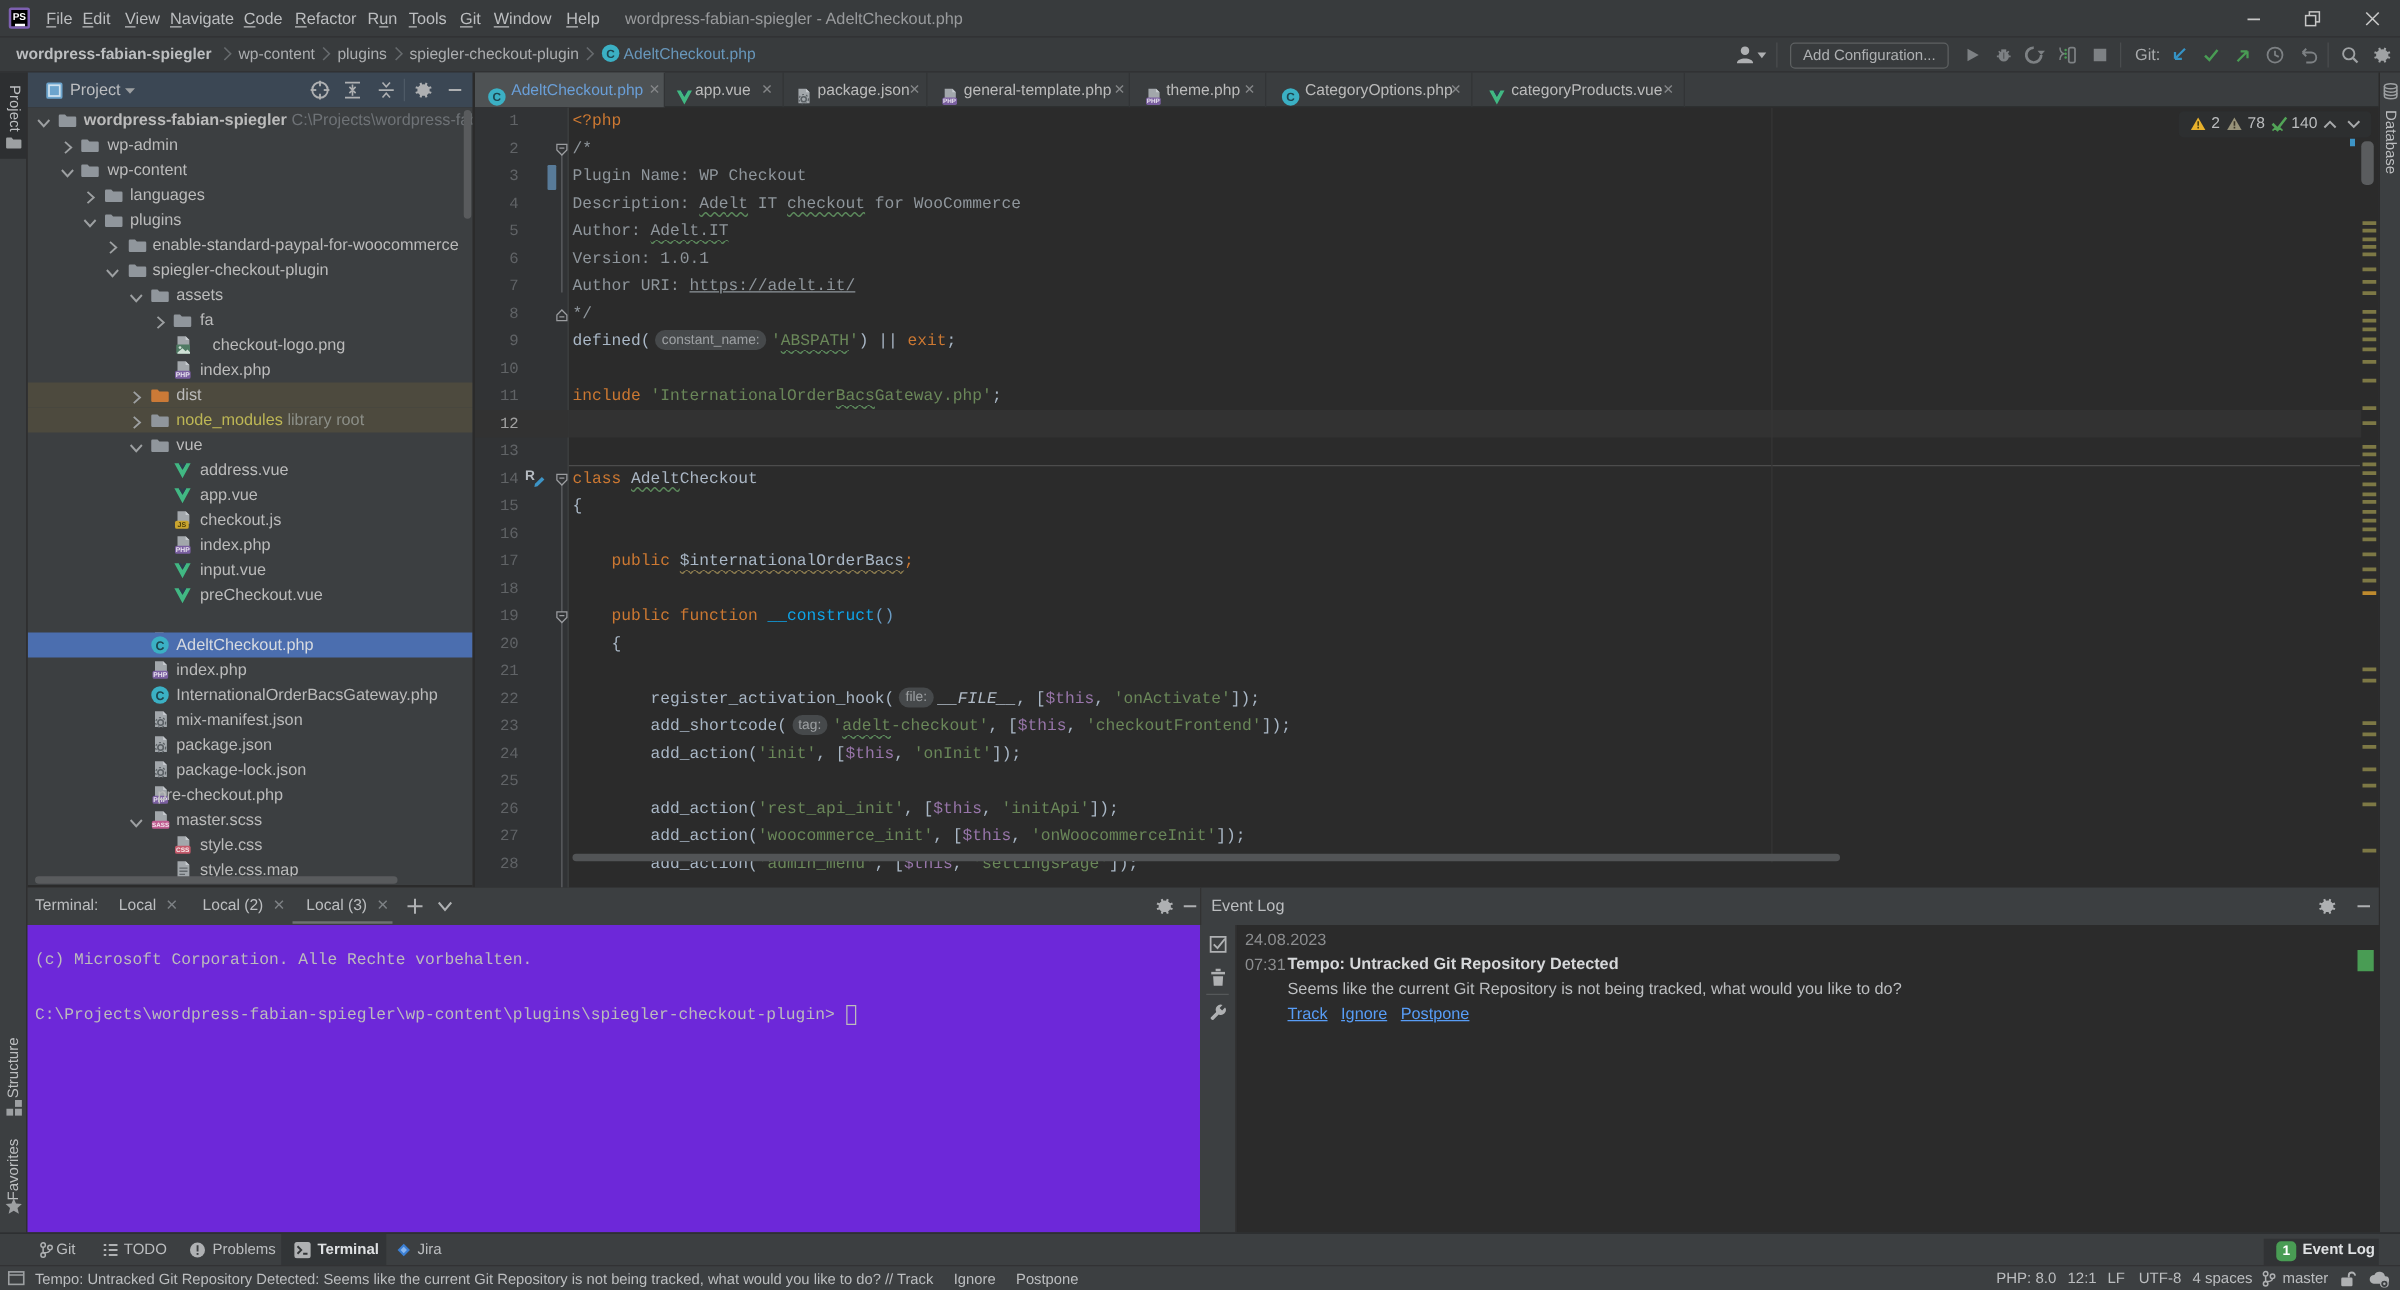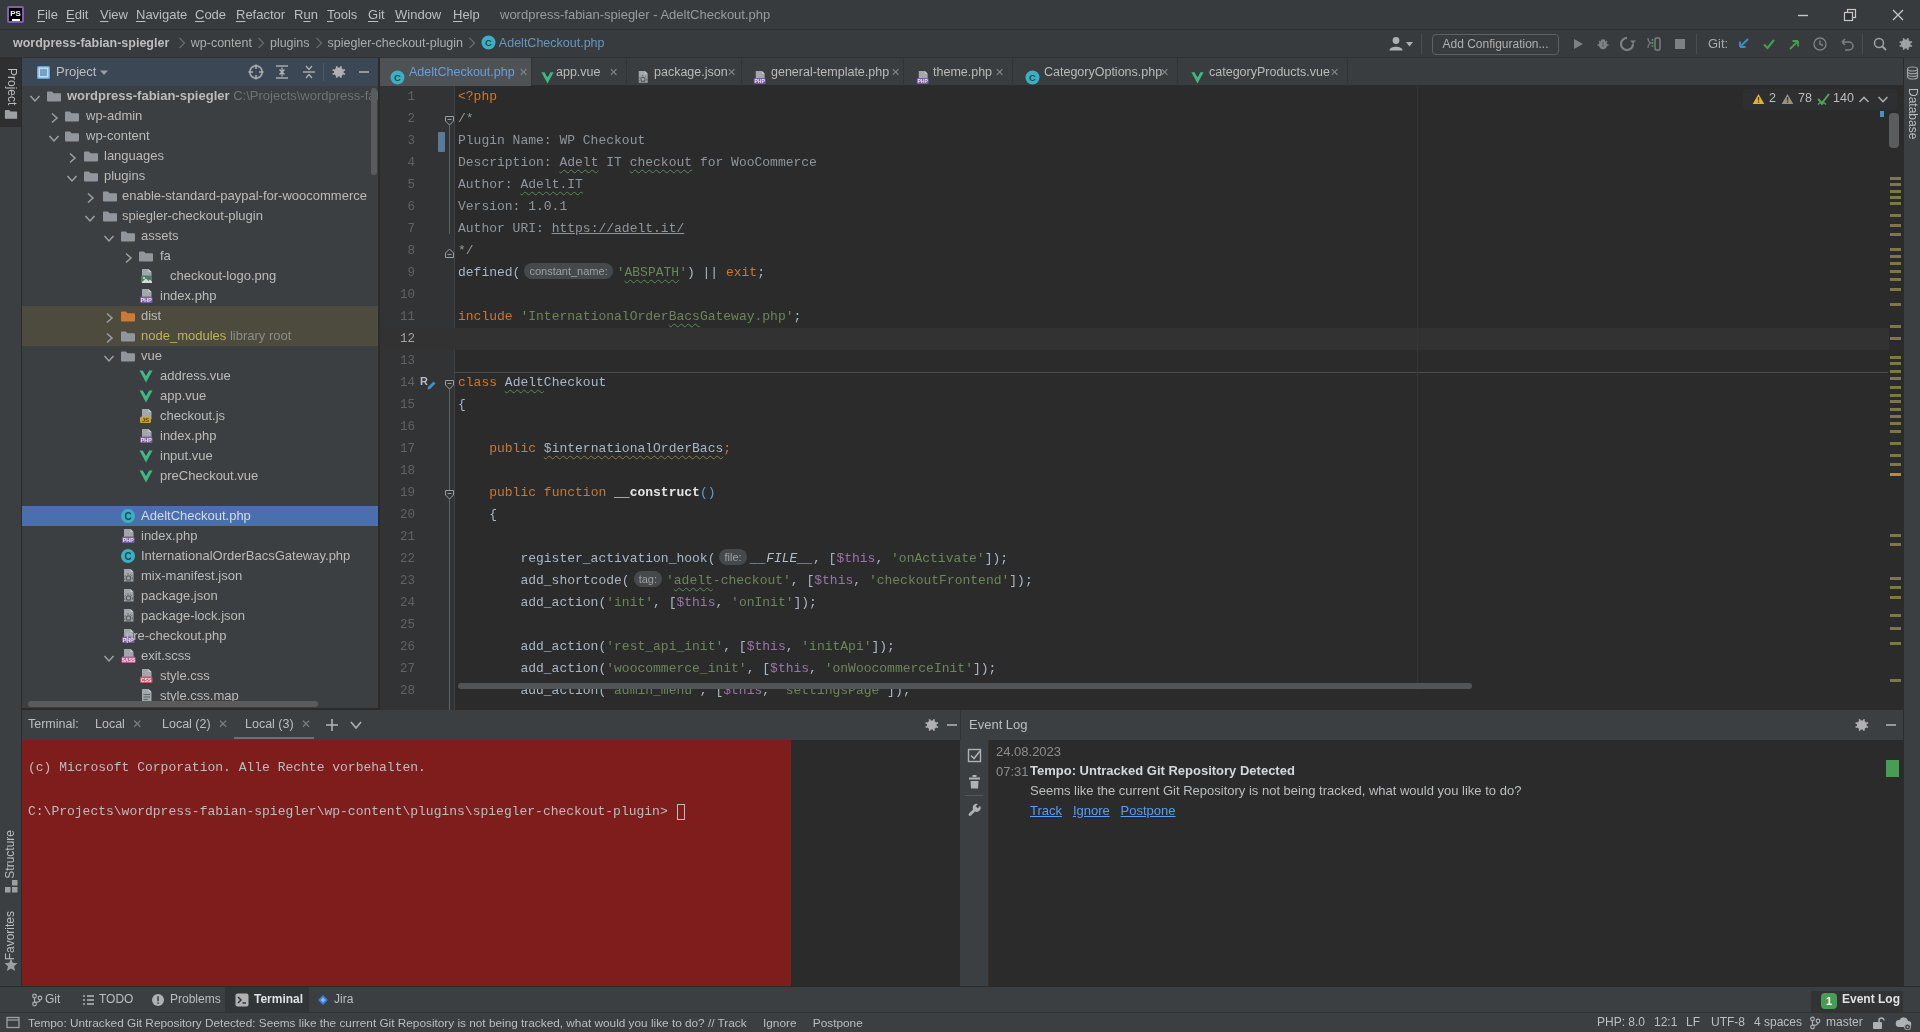--- a/index.html
+++ b/index.html
@@ -7,34 +7,34 @@
 #titlebar{position:absolute;left:0;top:0;width:1920px;height:30px;background:#383b3d;border-bottom:1px solid #2f3132;}
 #navbar{position:absolute;left:0;top:30px;width:1920px;height:28px;background:#383b3d;border-bottom:1px solid #2f3132;}
 #leftstrip{position:absolute;left:0;top:58px;width:22px;height:954px;background:#3c3f41;border-right:1px solid #2b2b2b;}
 #projheader{position:absolute;left:22px;top:58px;width:356px;height:28px;background:#3b4754;}
 #projpanel{position:absolute;left:22px;top:86px;width:356px;height:624px;background:#3c3f41;overflow:hidden;border-bottom:2px solid #2b2b2b;}
 #tabbar{position:absolute;left:380px;top:58px;width:1523px;height:28px;background:#3a3d3f;border-bottom:1px solid #2a2c2d;}
 #editor{position:absolute;left:380px;top:86px;width:1523px;height:624px;background:#2b2b2b;overflow:hidden;}
 #gutter{position:absolute;left:380px;top:86px;width:75px;height:624px;background:#313335;border-right:1px solid #3f4142;}
 #rightstrip{position:absolute;left:1903px;top:58px;width:17px;height:928px;background:#3c3f41;border-left:1px solid #2b2b2b;}
 #termhead{position:absolute;left:22px;top:710px;width:938px;height:30px;background:#3c3f41;}
-#termbody{position:absolute;left:22px;top:740px;width:769px;height:246px;background:#7f1d1d;}
+#termbody{position:absolute;left:22px;top:740px;width:938px;height:246px;background:#6d28d9;}
 #evlhead{position:absolute;left:960px;top:710px;width:943px;height:30px;background:#3c3f41;border-left:1px solid #323232;}
 #evlstrip{position:absolute;left:960px;top:740px;width:29px;height:246px;background:#3c3f41;border-right:1px solid #323232;}
 #evlbody{position:absolute;left:990px;top:740px;width:913px;height:246px;background:#2b2b2b;}
 #statustabs{position:absolute;left:0;top:986px;width:1920px;height:26px;background:#3c3f41;border-top:1px solid #282b2d;}
 #statusbar{position:absolute;left:0;top:1012px;width:1920px;height:20px;background:#3c3f41;border-top:1px solid #323234;}
 .mono{font-family:"Liberation Mono",monospace;}
 
 .menu{position:absolute;top:0;height:30px;line-height:30px;color:#bcbec0;font-size:13px;}
 .menu u{text-decoration:underline;text-underline-offset:2px;}
 
 .cl{position:absolute;left:0;height:22px;line-height:22px;font-family:"Liberation Mono",monospace;font-size:13px;color:#a9b7c6;white-space:pre;}
 .ln{position:absolute;width:35px;text-align:right;height:22px;line-height:22px;font-family:"Liberation Mono",monospace;font-size:12.5px;color:#606366;}
-.k{color:#cc7832;}.s{color:#6a8759;}.v{color:#9876aa;}.cm{color:#8f969c;}.fn{color:#e5e5e5;font-weight:bold;}.bl{color:#6a9bc3;}
+.k{color:#cc7832;}.s{color:#6a8759;}.v{color:#9876aa;}.cm{color:#8f969c;}.fn{color:#0ea5e9;}.bl{color:#6a9bc3;}
 .sq{text-decoration:underline wavy #5c8a5c 1px;text-underline-offset:3px;}
 .sqy{text-decoration:underline wavy #8c7c4e 1px;text-underline-offset:3px;}
 .badge{display:inline-block;background:#46494b;color:#9da0a3;font-family:"Liberation Sans",sans-serif;font-size:11px;line-height:16px;height:16px;padding:0 5px;border-radius:8px;margin:0 4px;vertical-align:1px;}
 
 .tr{position:absolute;left:0;width:356px;height:20px;line-height:20px;font-size:13px;color:#bbbbbb;white-space:nowrap;}
 .tr .ic{position:absolute;top:2px;}
 .tr .ar{position:absolute;top:4px;}
 .dim{color:#6e7276;}
 
 .tab{position:absolute;top:0;height:28px;line-height:28px;font-size:13px;color:#bbbbbb;white-space:nowrap;overflow:hidden;}
@@ -423,21 +423,21 @@
 <div class="tr" style="top:560px;">
       <span class="ar" style="left:81px;"><svg width="12" height="12" viewBox="0 0 12 12">
           <path d="M1.5 4 L6 9 L10.5 4" fill="none" stroke="#9da0a2" stroke-width="1.5"></path>
         </svg></span>
       <span class="ic" style="left:98px;"><svg width="16" height="16" viewBox="0 0 16 16">
           <path fill="#a2a7ab" d="M4 1 H10.5 L13.5 4 V11 H4 Z"></path>
           <path fill="#c6cace" d="M10.5 1 L13.5 4 H10.5 Z"></path>
           <rect x="1.5" y="8.5" width="14" height="6.5" rx="1.5" fill="#bf5b8f"></rect>
           <text x="8.5" y="13.6" font-size="5" font-weight="bold" text-anchor="middle" fill="#f6e7ef" font-family="Liberation Sans">SASS</text>
         </svg></span>
-      <span style="position:absolute;left:119px;">exit.scss</span>
+      <span style="position:absolute;left:119px;">master.scss</span>
     </div>
 <div class="tr" style="top:580px;">
       <span class="ic" style="left:116px;"><svg width="16" height="16" viewBox="0 0 16 16">
           <path fill="#a2a7ab" d="M4 1 H10.5 L13.5 4 V11 H4 Z"></path>
           <path fill="#c6cace" d="M10.5 1 L13.5 4 H10.5 Z"></path>
           <rect x="2" y="8.5" width="12.5" height="6.5" rx="1.5" fill="#c45a6b"></rect>
           <text x="8.2" y="13.6" font-size="5.2" font-weight="bold" text-anchor="middle" fill="#f8e9eb" font-family="Liberation Sans">CSS</text>
         </svg></span>
       <span style="position:absolute;left:138px;">style.css</span>
     </div>

